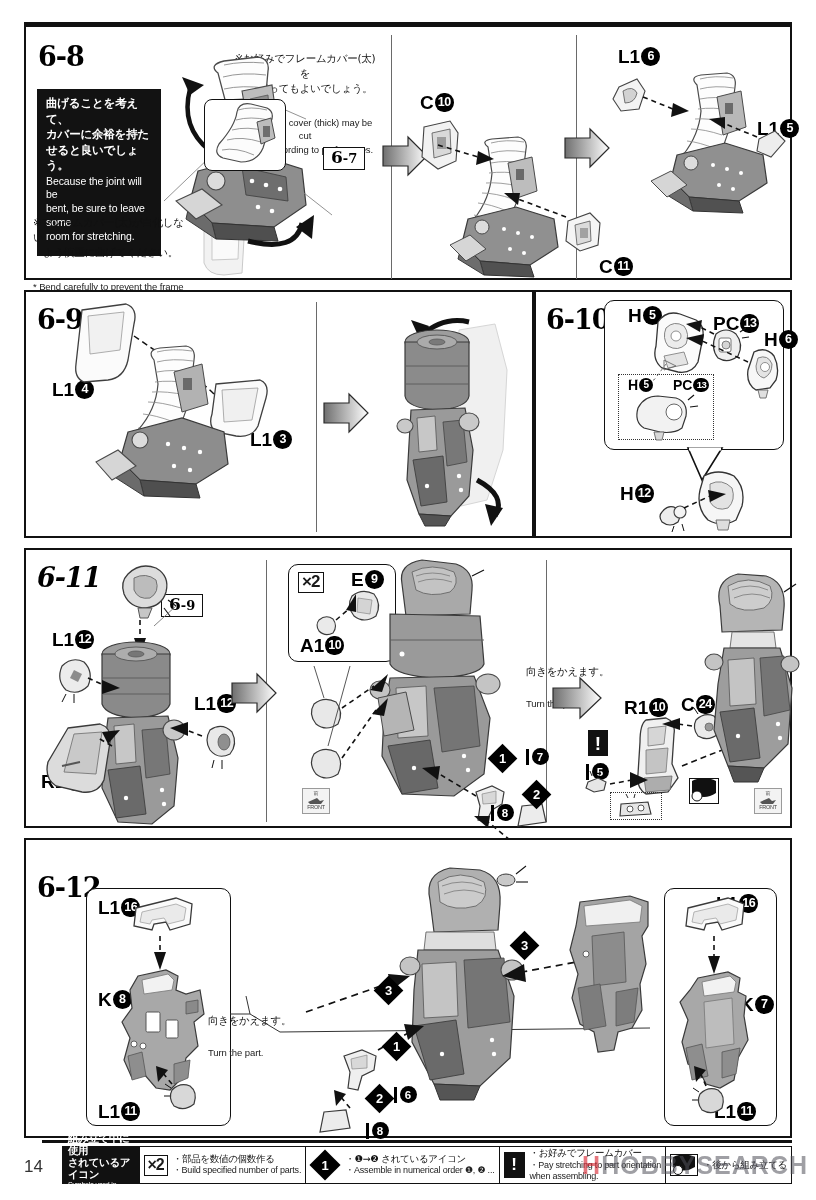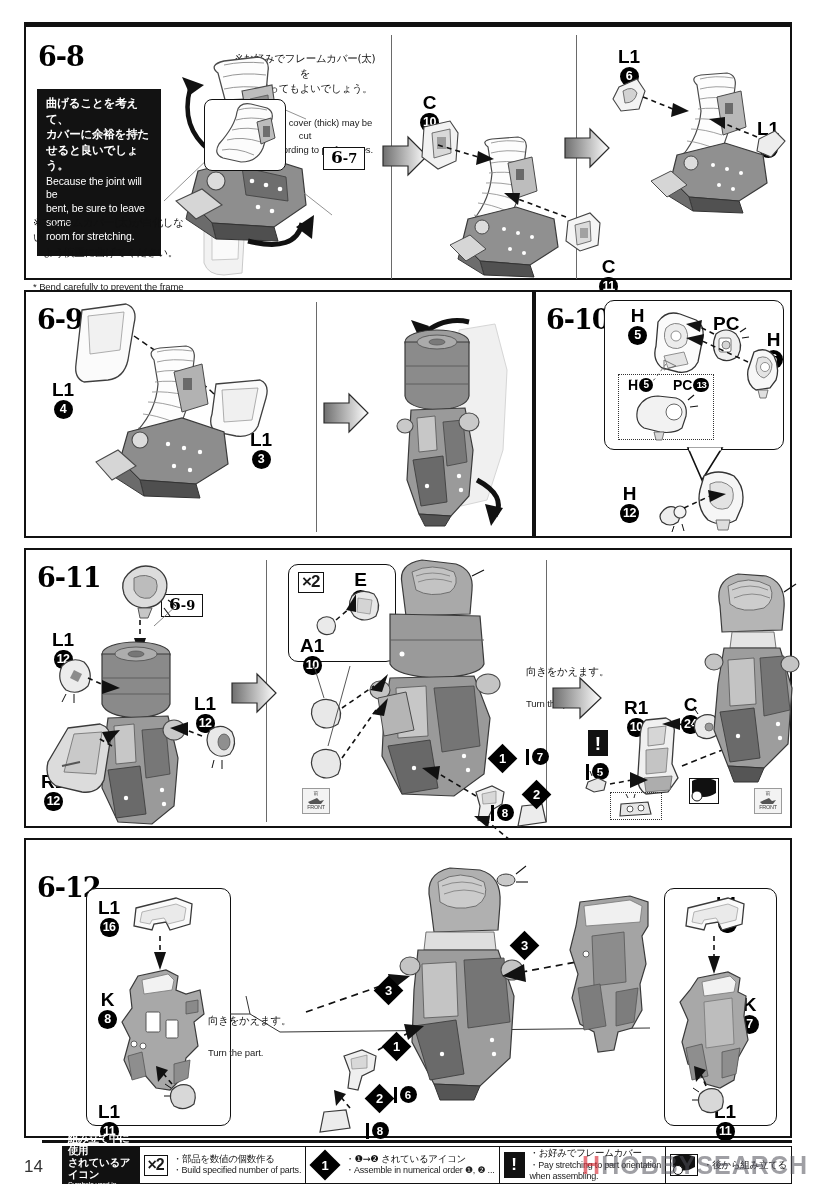--- a/index.html
+++ b/index.html
@@ -58,21 +58,21 @@
     font-family: "Liberation Sans", sans-serif;
     font-weight: 700;
     font-size: 16px;
     color: #000;
     white-space: nowrap;
     line-height: 1;
     display: flex;
     align-items: center;
     gap: 1px;
   }
-  .plabel.big { font-size: 19px; flex-direction: column; }
+  .plabel.big { font-size: 19px; }
   .plabel .num {
     display: inline-flex;
     align-items: center; justify-content: center;
     background: #000; color: #fff;
     border-radius: 50%;
     font-size: 11px;
     font-weight: 700;
     width: 16px; height: 16px;
     line-height: 1;
     letter-spacing: -0.5px;
@@ -792,21 +792,21 @@
           <line x1="30" y1="40" x2="56" y2="28" stroke="#111" stroke-width="1.5" stroke-dasharray="5 4"></line>
           <path d="M54 22 L72 26 L56 34 Z" fill="#111"></path>
         </svg>
       </div>
     </div>
 
     <div class="panel" style="left:0; top:526px; width:768px; height:280px;">
       <div class="vdiv" style="left:240px; top:10px; height:262px;"></div>
       <div class="vdiv" style="left:520px; top:10px; height:262px;"></div>
 
-      <div class="stepnum" style="left:11px; top:14px;">6-11</div>
+      <div class="stepnum" style="left:11px; top:14px;font-style:italic;">6-11</div>
 
       <div class="refbox" style="left:135px; top:44px;">
         <span>6</span><span class="sm">-9</span>
       </div>
 
       <div class="plabel big" style="left:26px; top:80px;">
         <span>L1</span>
           <span class="num wide">12</span>
       </div>
       <div class="plabel big" style="left:168px; top:144px;">

